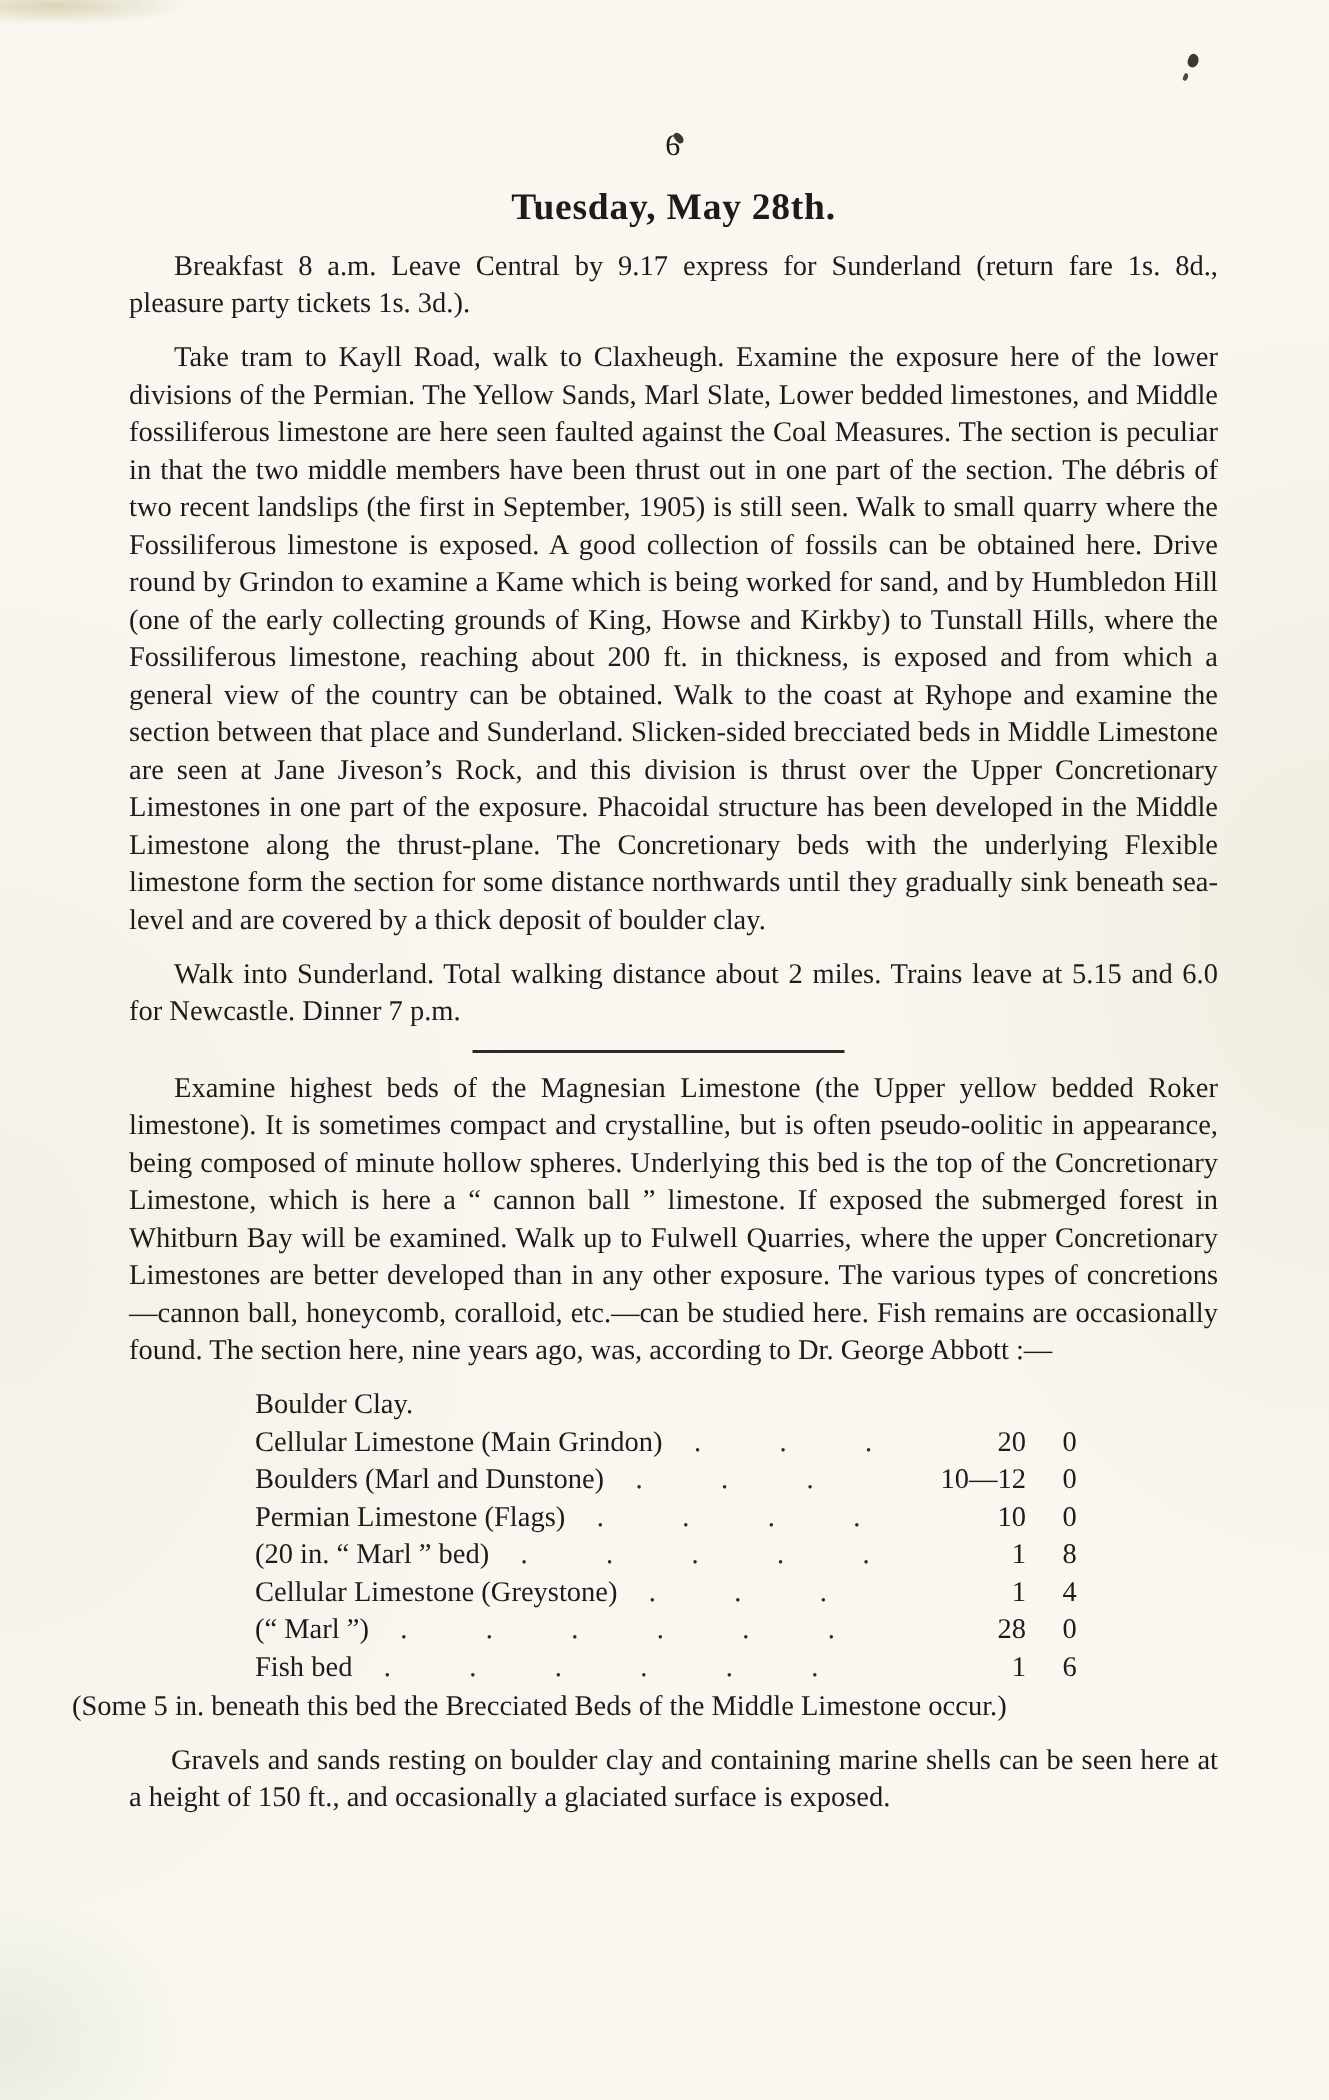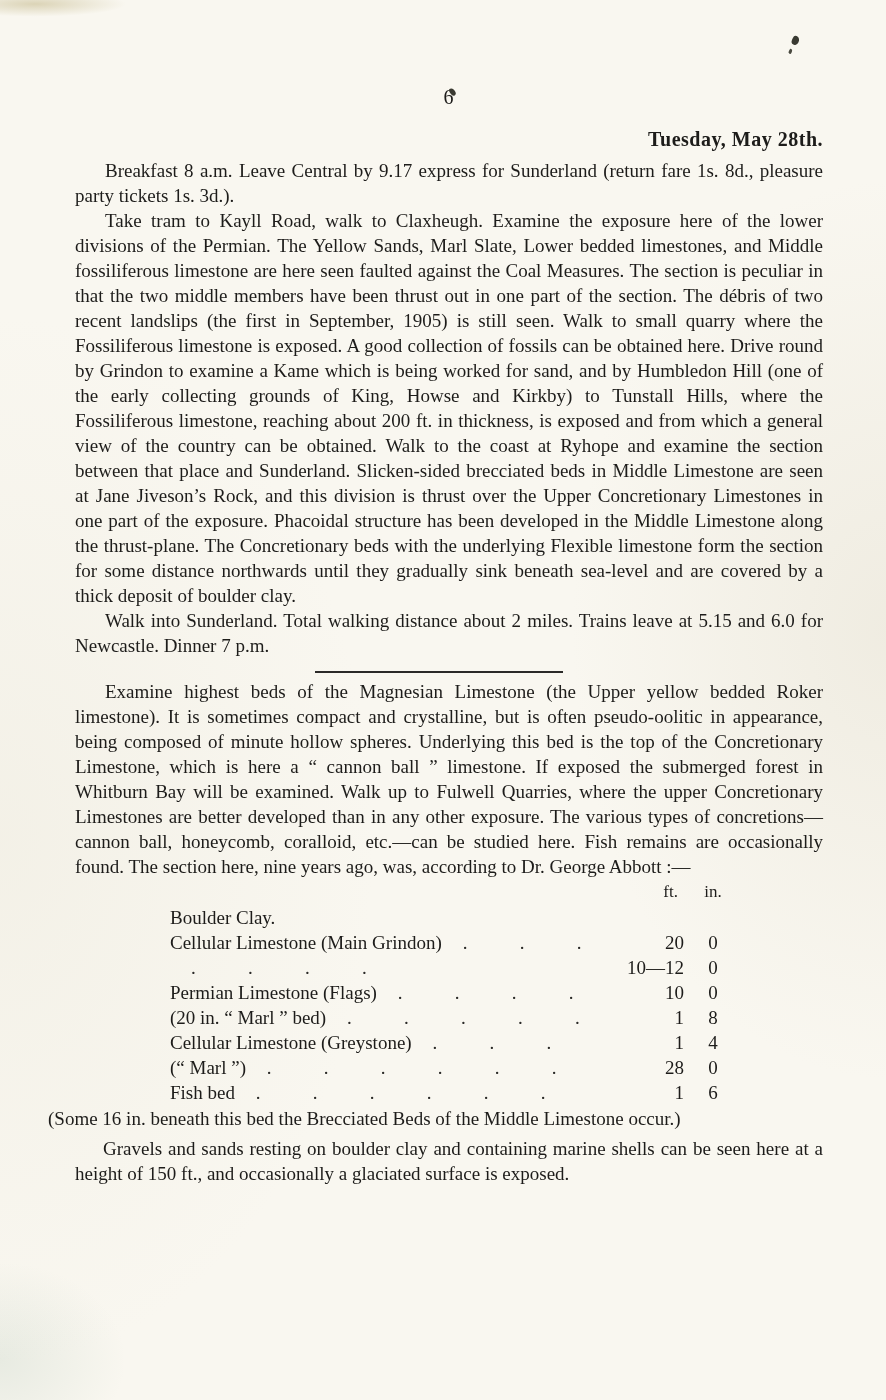--- a/index.html
+++ b/index.html
@@ -19,25 +19,25 @@
     color:#1d1c1a;
   }
   .content{
     position:absolute;left:75px;top:0;width:748px;
   }
   .page-number{
     margin-top:86px;text-align:center;font-size:20px;line-height:22px;
     letter-spacing:1px;
   }
   .day-heading{
-    margin:16px 0 4px 0;text-align:right;
-    font-size:20px;font-weight:bold;line-height:30px;
+    margin:16px 0 4px 0;text-align:center;
+    font-size:25px;font-weight:bold;line-height:30px;
     letter-spacing:.5px;
   }
-  p{margin:0;font-size:19px;line-height:25px;text-align:justify;font-family:Liberation Serif, serif;}
+  p{margin:11px;font-size:19px;line-height:25px;text-align:justify;font-family:Liberation Serif, serif;}
   p.indent{text-indent:30px;}
   .divider{
     width:248px;border:0;border-top:2px solid #2b2a28;
     margin:13px auto 6px auto;position:relative;left:-10px;
   }
   .strata-table{margin:2px 0 0 95px;width:572px;font-size:19px;}
   .t-row,.t-header{display:flex;align-items:baseline;line-height:25px;}
   .t-header{font-size:17px;line-height:22px;margin-bottom:2px;}
   .t-label{white-space:nowrap;}
   .t-dots{
@@ -68,40 +68,35 @@
       <p class="indent">Take tram to Kayll Road, walk to Claxheugh.  Examine the exposure here of the lower divisions of the Permian.  The Yellow Sands, Marl Slate, Lower bedded limestones, and Middle fossiliferous limestone are here seen faulted against the Coal Measures.  The section is peculiar in that the two middle members have been thrust out in one part of the section.  The débris of two recent landslips (the first in September, 1905) is still seen.  Walk to small quarry where the Fossiliferous limestone is exposed.  A good collection of fossils can be obtained here.  Drive round by Grindon to examine a Kame which is being worked for sand, and by Humbledon Hill (one of the early collecting grounds of King, Howse and Kirkby) to Tunstall Hills, where the Fossiliferous limestone, reaching about 200 ft. in thickness, is exposed and from which a general view of the country can be obtained.  Walk to the coast at Ryhope and examine the section between that place and Sunderland.  Slicken-sided brecciated beds in Middle Limestone are seen at Jane Jiveson’s Rock, and this division is thrust over the Upper Concretionary Limestones in one part of the exposure.  Phacoidal structure has been developed in the Middle Limestone along the thrust-plane.  The Concretionary beds with the underlying Flexible limestone form the section for some distance northwards until they gradually sink beneath sea-level and are covered by a thick deposit of boulder clay.</p>
       <p class="indent">Walk into Sunderland.  Total walking distance about 2 miles.  Trains leave at 5.15 and 6.0 for Newcastle.  Dinner 7 p.m.</p>
     </section>
 
     <hr class="divider">
 
     <section>
       <p class="indent">Examine highest beds of the Magnesian Limestone (the Upper yellow bedded Roker limestone).  It is sometimes compact and crystalline, but is often pseudo-oolitic in appearance, being composed of minute hollow spheres.  Underlying this bed is the top of the Concretionary Limestone, which is here a “ cannon ball ” limestone.  If exposed the submerged forest in Whitburn Bay will be examined.  Walk up to Fulwell Quarries, where the upper Concretionary Limestones are better developed than in any other exposure.  The various types of concretions—cannon ball, honeycomb, coralloid, etc.—can be studied here.  Fish remains are occasionally found.  The section here, nine years ago, was, according to Dr. George Abbott :—</p>
 
       <div class="strata-table">
-        <div class="t-header">
-          <span class="t-label"></span>
-          <span class="t-dots"></span>
-          <span class="t-ft">ft.</span>
-          <span class="t-in">in.</span>
-        </div>
 
         <div class="t-row">
           <span class="t-label">Boulder Clay.</span>
           <span class="t-dots"></span>
           <span class="t-ft"></span>
           <span class="t-in"></span>
         </div>
         <div class="t-row">
           <span class="t-label">Cellular Limestone (Main Grindon)</span>
           <span class="t-dots">. . .</span>
           <span class="t-ft">20</span>
           <span class="t-in">0</span>
         </div>
         <div class="t-row">
+          <span class="t-label">Boulders (Marl and Dunstone)</span>
           <span class="t-dots">. . . .</span>
           <span class="t-ft">10—12</span>
           <span class="t-in">0</span>
         </div>
         <div class="t-row">
           <span class="t-label">Permian Limestone (Flags)</span>
           <span class="t-dots">. . . . .</span>
           <span class="t-ft">10</span>
           <span class="t-in">0</span>
         </div>
@@ -124,21 +119,21 @@
           <span class="t-in">0</span>
         </div>
         <div class="t-row">
           <span class="t-label">Fish bed</span>
           <span class="t-dots">. . . . . . . .</span>
           <span class="t-ft">1</span>
           <span class="t-in">6</span>
         </div>
       </div>
 
-      <p class="note">(Some 16 in. beneath this bed the Brecciated Beds of the Middle Limestone occur.)</p>
+      <p class="note">(Some 5 in. beneath this bed the Brecciated Beds of the Middle Limestone occur.)</p>
       <p class="closing">Gravels and sands resting on boulder clay and containing marine shells can be seen here at a height of 150 ft., and occasionally a glaciated surface is exposed.</p>
     </section>
 
   </div>
 
   <div class="speck speck-1"></div>
   <div class="speck speck-2"></div>
 </div>
 
 </body></html>

